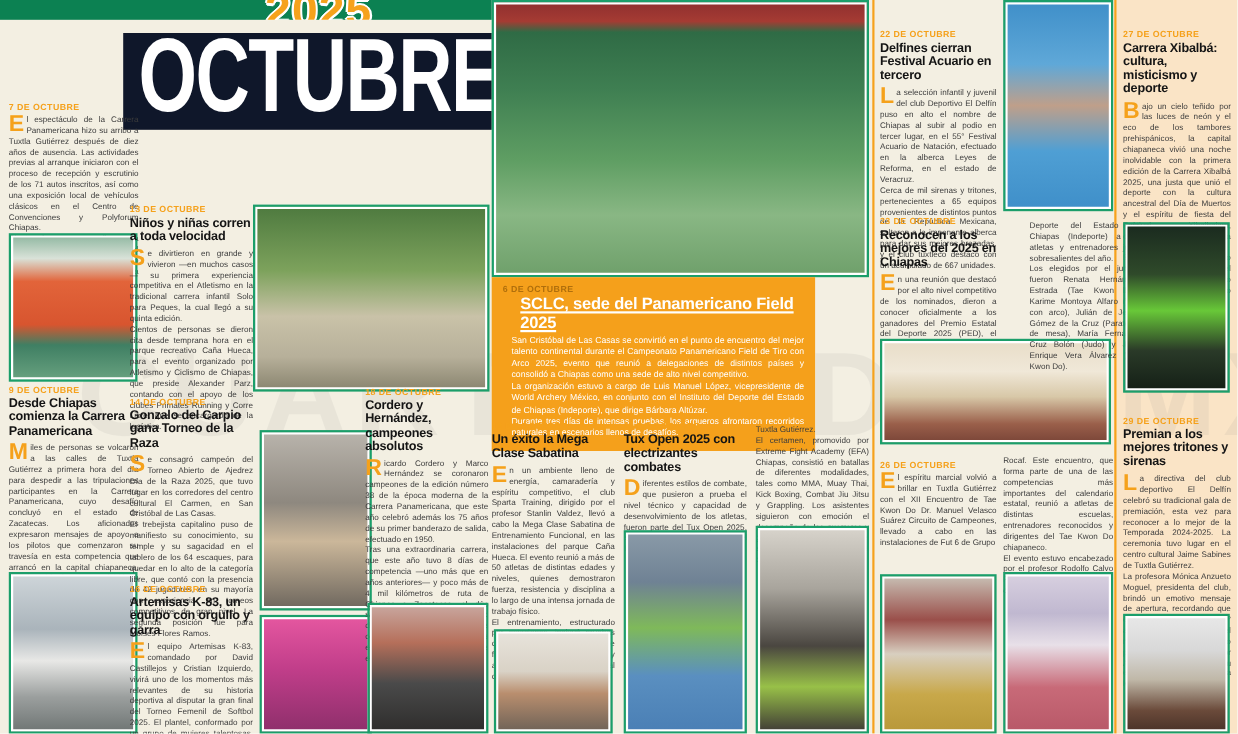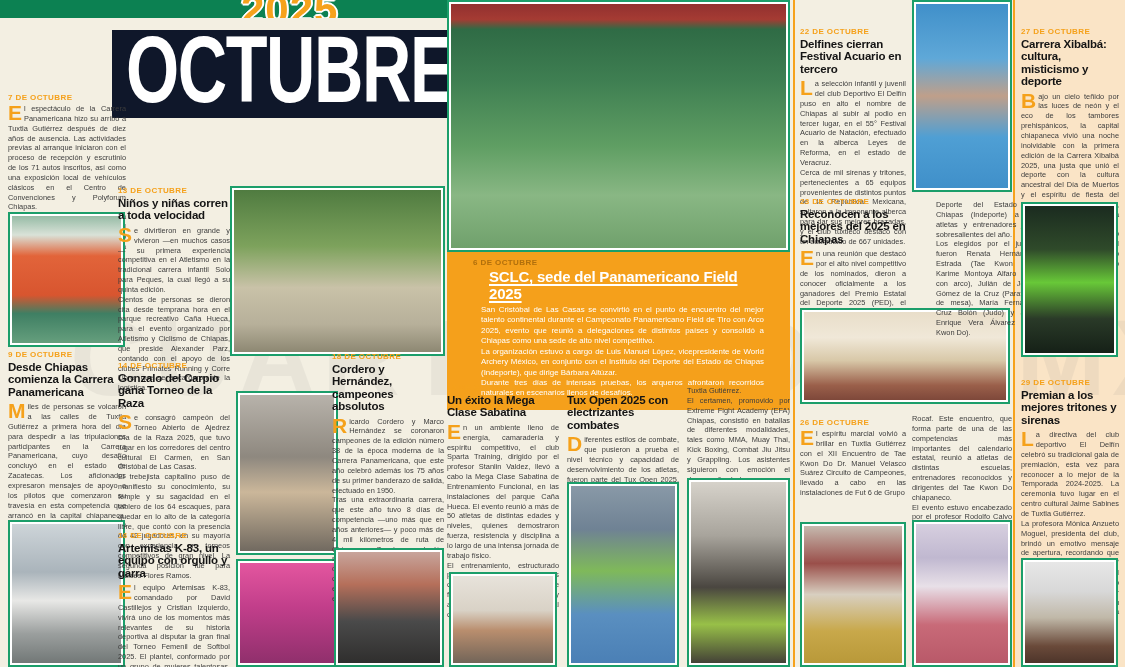--- a/index.html
+++ b/index.html
@@ -22,21 +22,21 @@
   .art{position:absolute;}
   .date{color:#f5a11b;font-weight:bold;font-size:8px;letter-spacing:.4px;margin:0 0 2px 0;text-transform:uppercase;}
   .headline{font-weight:bold;font-size:11.5px;line-height:1.08;color:#141414;margin:0 0 4px 0;letter-spacing:-.2px;}
   .body{font-size:7.4px;line-height:1.33;color:#3c3c3c;text-align:justify;white-space:pre-line;margin:0;}
   .cap::first-letter{color:#f5a11b;font-weight:bold;font-size:21px;float:left;line-height:15px;margin:1px 2px 0 0;}
 
   
   .photo{position:absolute;border:2px solid #1b9e6a;box-shadow:inset 0 0 0 2px #ffffff;}
 
   
-  .feature{position:absolute;left:447px;top:252px;width:343px;height:158px;background:#f5a01b;box-sizing:border-box;padding:6px 26px;}
+  .feature{position:absolute;left:447px;top:252px;width:294px;height:158px;background:#f5a01b;box-sizing:border-box;padding:6px 10px;}
   .feature .fdate{color:#b06f0c;font-weight:bold;font-size:8px;letter-spacing:.4px;margin:0;}
   .feature .ftitle{color:#fff;font-weight:bold;font-size:15px;margin:1px 0 3px 16px;text-decoration:underline;text-decoration-thickness:2px;text-underline-offset:2px;letter-spacing:-.2px;}
   .feature .fbody{color:#fff;font-size:7.9px;line-height:1.32;text-align:justify;white-space:pre-line;margin:0;padding-left:8px;}
 
   .vrule{position:absolute;top:0;width:2px;height:667px;background:#f6a21c;}
   .peach{position:absolute;left:1013px;top:0;width:112px;height:667px;background:#fae4c6;}
 
   .watermark{position:absolute;left:70px;top:295px;font-size:108px;font-weight:bold;color:#8c8c8c;opacity:.10;letter-spacing:6px;white-space:nowrap;pointer-events:none;}
 </style>
 </head>

